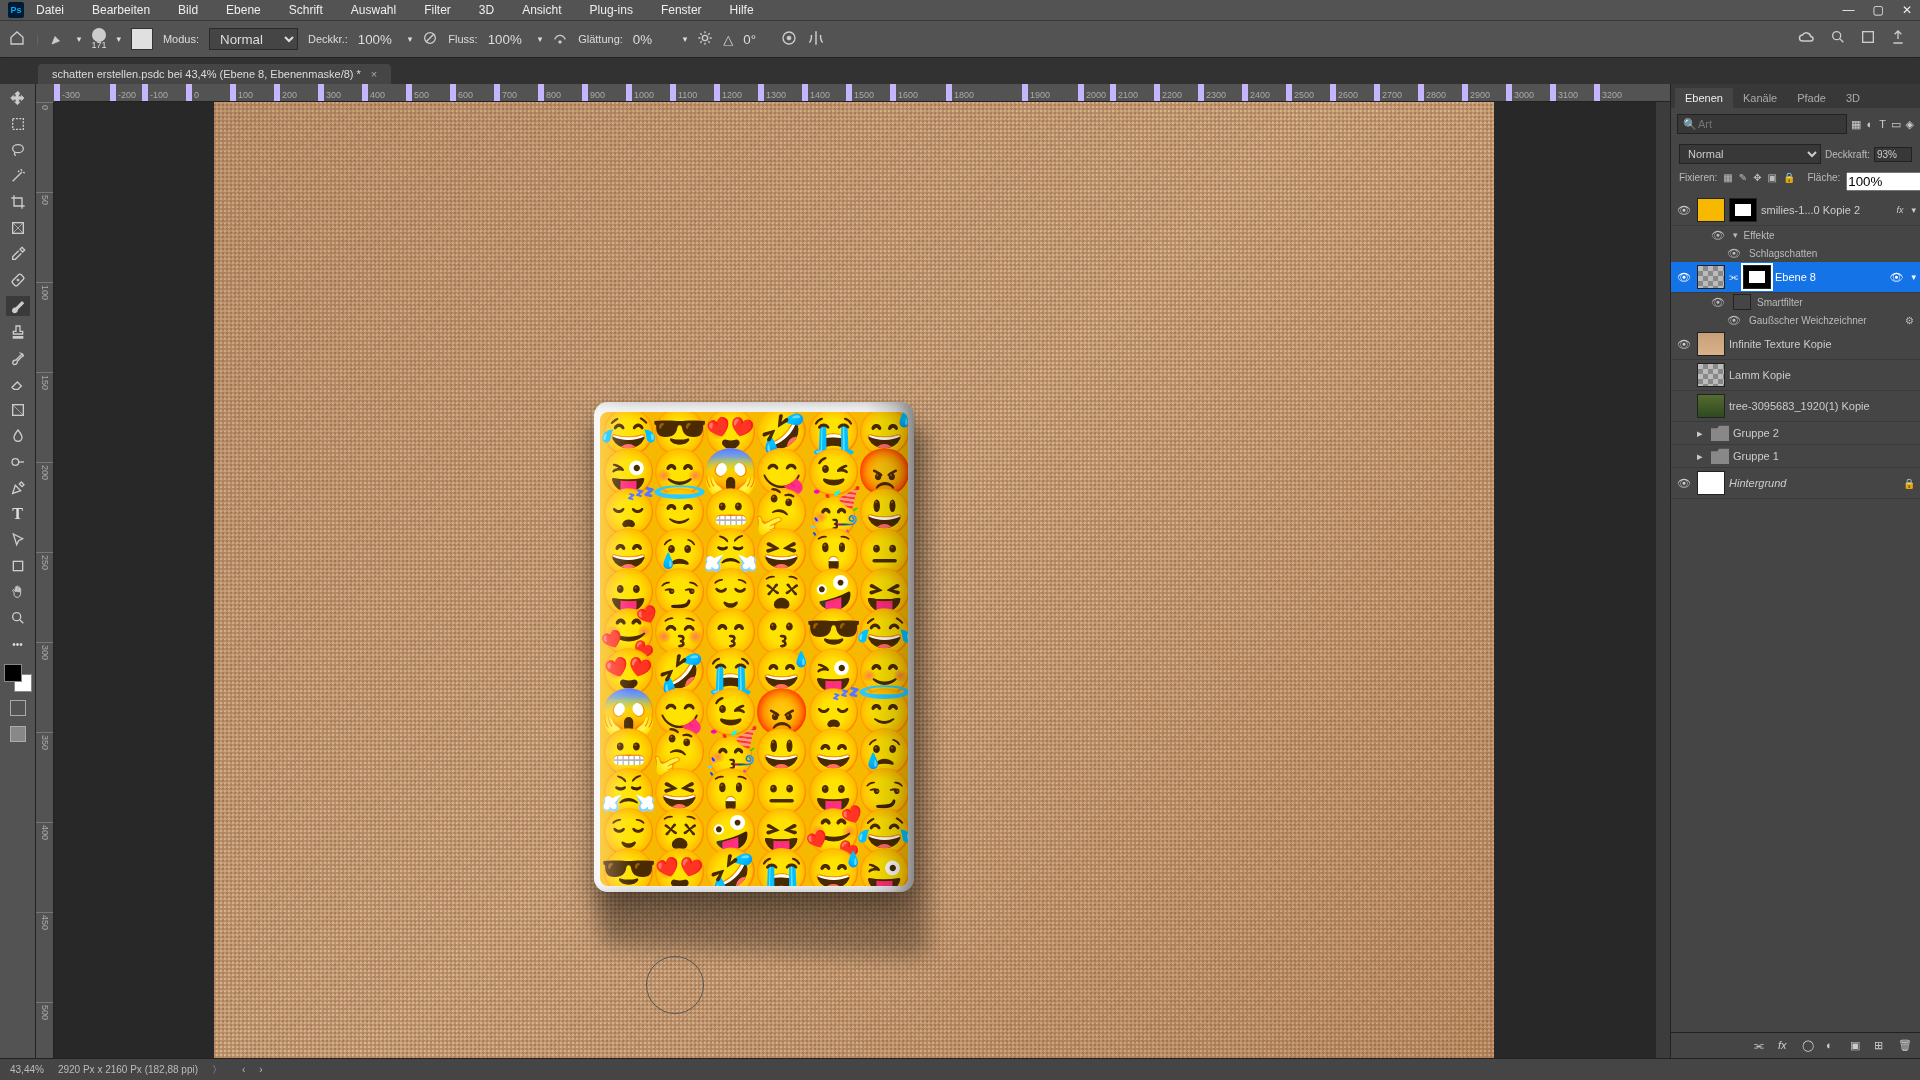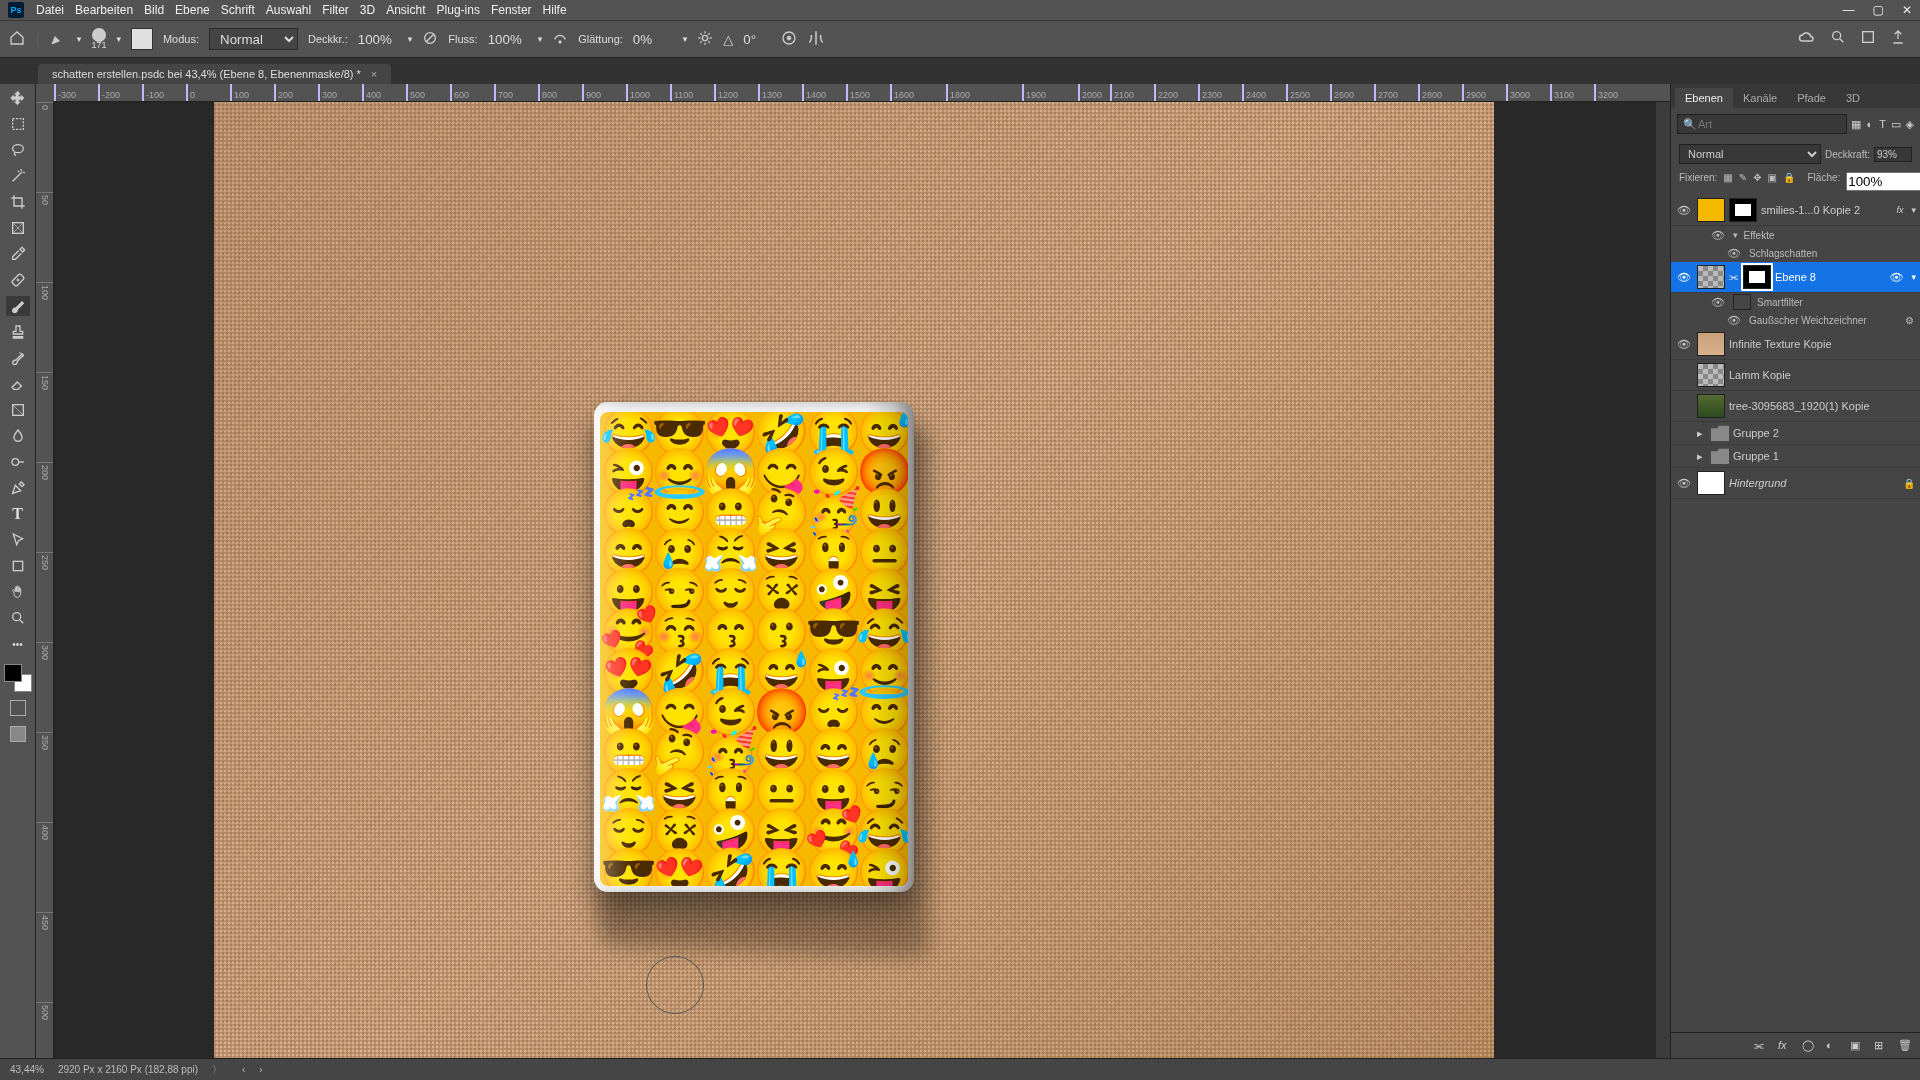--- a/index.html
+++ b/index.html
@@ -38,21 +38,21 @@
 .toolbox .tool svg { width: 16px; height: 16px; }
 .color-swatches { margin-top: 4px; position: relative; width: 28px; height: 28px; }
 .color-swatches .fg { position: absolute; top: 0; left: 0; width: 18px; height: 18px; background: #000; border: 1px solid #888; z-index: 2; }
 .color-swatches .bg { position: absolute; bottom: 0; right: 0; width: 18px; height: 18px; background: #fff; border: 1px solid #888; }
 .tool-grid, .tool-grid2 { width: 16px; height: 16px; border: 1px solid #aaa; }
 .tool-grid2 { background: #888; }
 
 
 .canvas-area { flex: 1; display: flex; flex-direction: column; background: #282828; position: relative; }
 .ruler-h { height: 18px; background: #535353; border-bottom: 1px solid #222; position: relative; overflow: hidden; margin-left: 18px; }
-.ruler-h .tick { position: absolute; top: 0; height: 18px; border-left: 2px solid #c4b5fd; font-size: 9px; color: #aaa; padding-left: 2px; line-height: 22px; }
+.ruler-h .tick { position: absolute; top: 0; height: 18px; border-left: 6px solid #c4b5fd; font-size: 9px; color: #aaa; padding-left: 2px; line-height: 22px; }
 .ruler-corner { position: absolute; top: 0; left: 0; width: 18px; height: 18px; background: #535353; }
 .canvas-row { flex: 1; display: flex; }
 .ruler-v { width: 18px; background: #535353; border-right: 1px solid #222; position: relative; overflow: hidden; }
 .ruler-v .tick { position: absolute; left: 0; width: 18px; border-top: 1px solid #777; font-size: 9px; color: #aaa; writing-mode: vertical-rl; text-align: left; padding-top: 2px; line-height: 18px; }
 .viewport { flex: 1; background: #282828; position: relative; overflow: hidden; }
 
 
 .burlap {
   position: absolute; left: 160px; top: 0; width: 1280px; height: 960px;
   background:
@@ -143,21 +143,21 @@
 .status-bar { height:22px; background:#454545; border-top:1px solid #222; display:flex; align-items:center; padding:0 10px; gap:14px; font-size:10px; color:#bbb; }
 .status-bar .arrow { cursor:pointer; }
 
 svg { fill:#ccc; stroke:#ccc; }
 </style>
 </head>
 <body>
 
 <div class="menu-bar">
   <div class="ps-icon">Ps</div>
-  <div id="menu-items" style="display:flex;gap:11px;">
+  <div id="menu-items" style="display:flex;gap:28px;">
       <span class="menu-item">Datei</span>
       <span class="menu-item">Bearbeiten</span>
       <span class="menu-item">Bild</span>
       <span class="menu-item">Ebene</span>
       <span class="menu-item">Schrift</span>
       <span class="menu-item">Auswahl</span>
       <span class="menu-item">Filter</span>
       <span class="menu-item">3D</span>
       <span class="menu-item">Ansicht</span>
       <span class="menu-item">Plug-ins</span>
@@ -363,21 +363,21 @@
       </div>
     <div class="tool">
         <div class="tool-grid2"></div>
       </div>
   </div>
 
   <div class="canvas-area">
     <div class="ruler-corner"></div>
     <div class="ruler-h" id="ruler-h">
         <div class="tick" style="left: 0px;">-300</div>
-        <div class="tick" style="left: 44px;">-200</div>
+        <div class="tick" style="left: 56px;">-200</div>
         <div class="tick" style="left: 88px;">-100</div>
         <div class="tick" style="left: 132px;">0</div>
         <div class="tick" style="left: 176px;">100</div>
         <div class="tick" style="left: 220px;">200</div>
         <div class="tick" style="left: 264px;">300</div>
         <div class="tick" style="left: 308px;">400</div>
         <div class="tick" style="left: 352px;">500</div>
         <div class="tick" style="left: 396px;">600</div>
         <div class="tick" style="left: 440px;">700</div>
         <div class="tick" style="left: 484px;">800</div>

